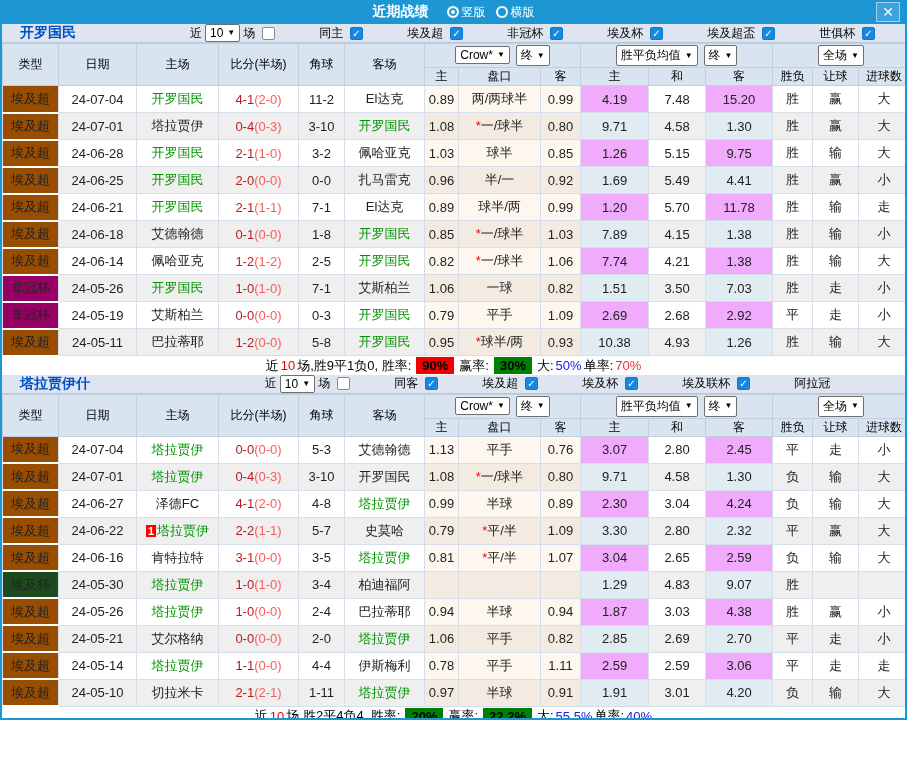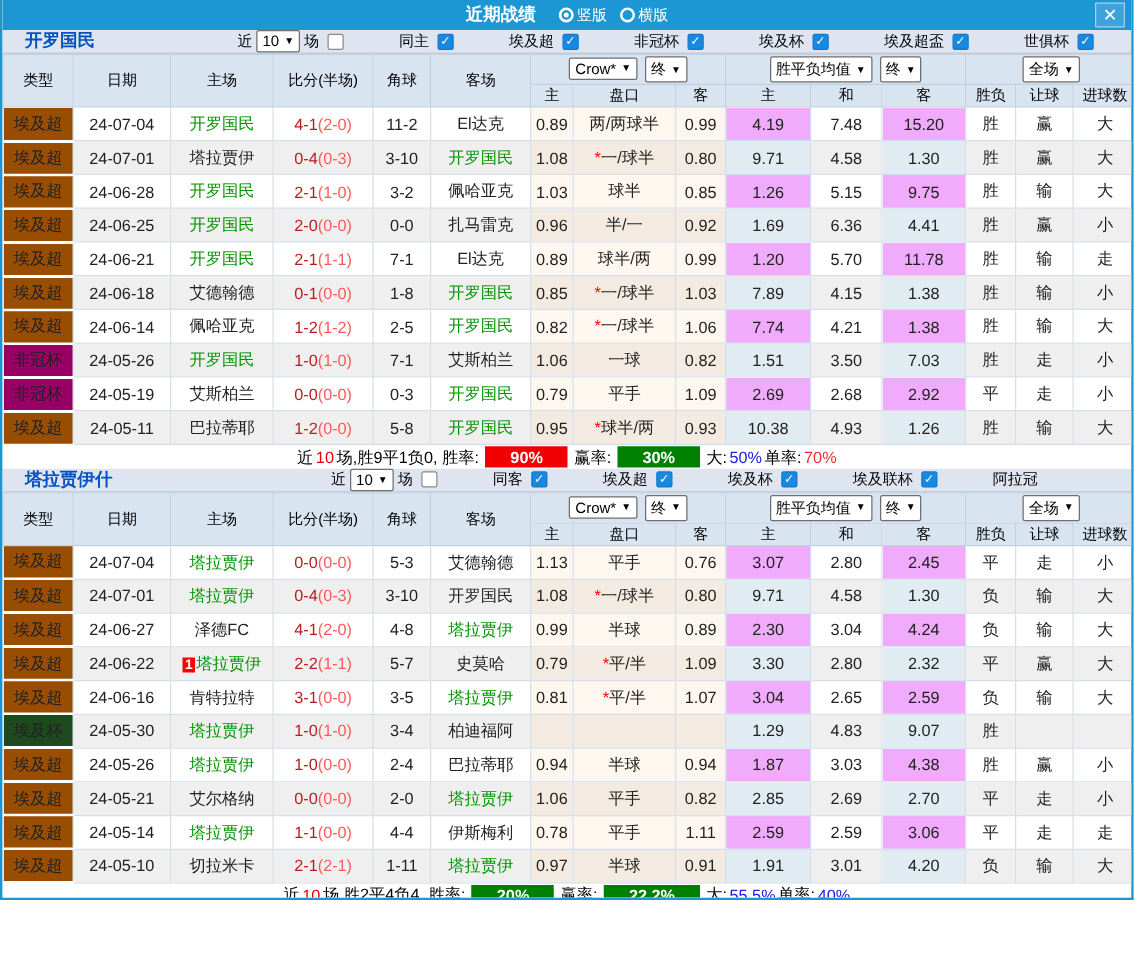--- a/index.html
+++ b/index.html
@@ -38,21 +38,21 @@
   .sc-half{color:#ff5a5a;}
   .c-red{color:#e60000;}
   .c-green{color:#008000;}
   .c-blue{color:#1e1ecd;}
   .star{color:#ff0000;}
   .card{background:#ff0000;color:#fff;font-size:11px;padding:0 2px;margin-right:1px;font-weight:bold;}
   .summarybar{display:flex;align-items:center;justify-content:center;font-size:13px;background:#fff;color:#000;}
   .summarybar.tall{flex:0 0 28px;}
   .summarybar.short{flex:1;}
   .summarybar span{margin:0 1px;}
-  .badge{color:#ffffff;font-weight:bold;padding:1px 20px;margin:0 4px !important;}
+  .badge{color:#000000;font-weight:bold;padding:1px 6px;margin:0 4px !important;}
 </style>
 </head>
 <body>
 
 <div class="app">
   <div class="titlebar">
     <span class="title">近期战绩</span>
     <span class="radio-opt">
       <span class="radio sel"></span>
       <span>竖版</span>
@@ -220,21 +220,21 @@
             <td class="type" style="background: rgb(153, 77, 0);">埃及超</td>
             <td>24-06-25</td>
             <td><span class="self">开罗国民</span></td>
             <td><span class="sc-main">2-0</span><span class="sc-half">(0-0)</span></td>
             <td>0-0</td>
             <td><span>扎马雷克</span></td>
             <td class="crow">0.96</td>
             <td class="crow"><span>半/一</span></td>
             <td class="crow">0.92</td>
             <td class="aside">1.69</td>
-            <td class="amid">6.36</td>
+            <td class="amid">5.49</td>
             <td class="aside">4.41</td>
             <td class="c-red">胜</td>
             <td class="c-red">赢</td>
             <td class="c-green">小</td>
           </tr>
           <tr>
             <td class="type" style="background: rgb(153, 77, 0);">埃及超</td>
             <td>24-06-21</td>
             <td><span class="self">开罗国民</span></td>
             <td><span class="sc-main">2-1</span><span class="sc-half">(1-1)</span></td>

